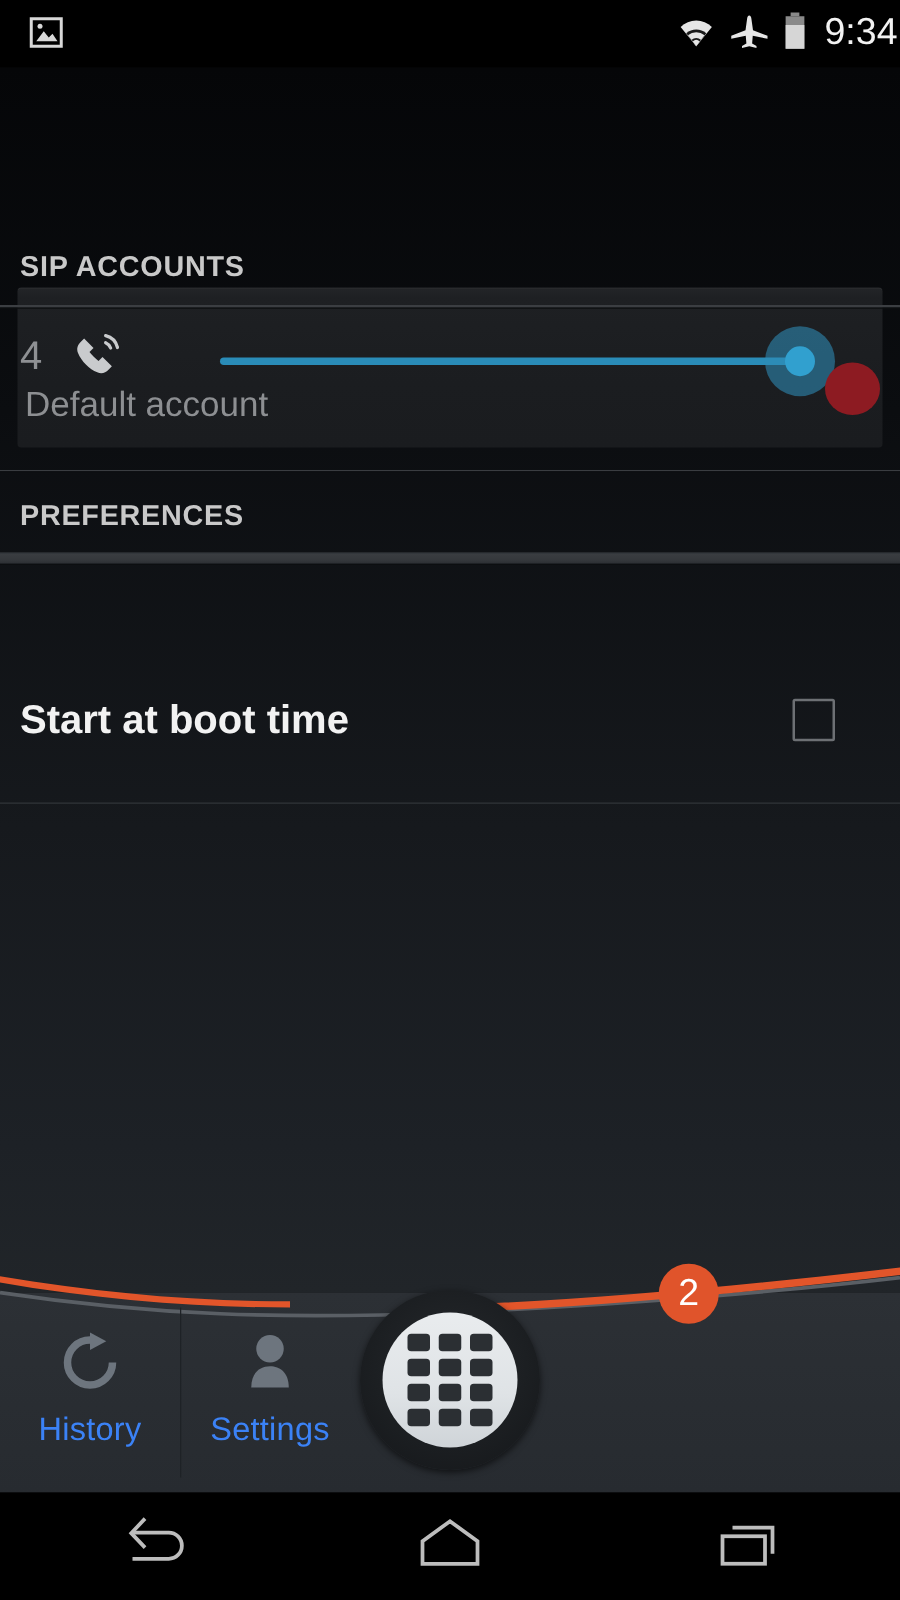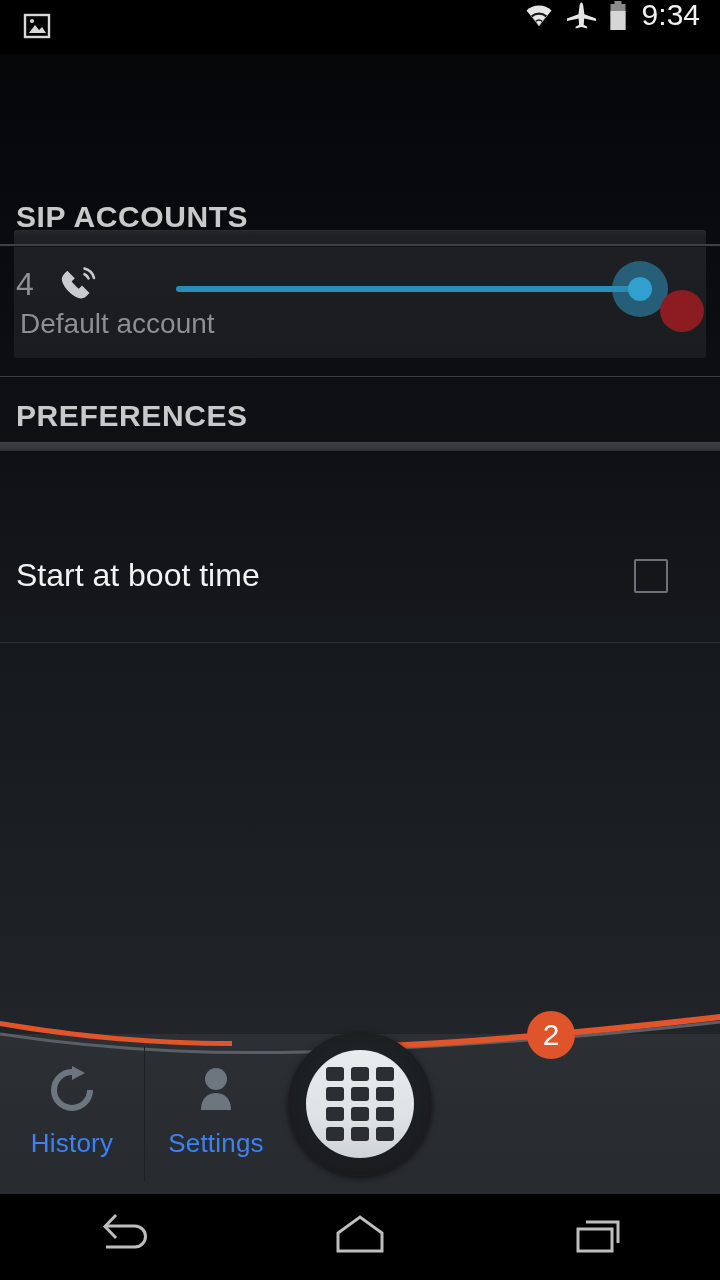--- a/index.html
+++ b/index.html
@@ -27,23 +27,24 @@
     background: #000;
     z-index: 40;
   }
   .sb-left {
     position: absolute;
     left: 22px; top: 11px;
     width: 30px; height: 30px;
   }
   .sb-right {
     position: absolute;
-    right: 20px; top: 0;
+    right: 2px; top: 0;
     height: 54px;
     display: flex;
+    align-items: center;
     gap: 10px;
   }
   .sb-clock {
     color: #f2f2f2;
     font-size: 30px;
     letter-spacing: 0px;
     line-height: 1;
     padding-left: 4px;
     padding-bottom: 2px;
   }
@@ -66,21 +67,21 @@
     width: 720px; height: 980px;
     background: linear-gradient(to bottom, #050608 0%, #0b0d10 28%, #16191d 62%, #1d2126 88%, #212529 100%);
     overflow: hidden;
   }
 
   
   .section-head {
     position: absolute;
     left: 16px;
     color: #c9c9c9;
-    font-size: 30px;
+    font-size: 23px;
     font-weight: bold;
     letter-spacing: 0.6px;
   }
 
   
   .acct-panel {
     position: absolute;
     left: 14px;
     top: 176px;
     width: 692px;
@@ -161,21 +162,21 @@
     left: 0;
     width: 720px;
     height: 8px;
     background: linear-gradient(to bottom, #3a3d41 0%, #35383c 60%, #2c2f33 100%);
   }
 
   
   .pref-row {
     position: absolute;
     left: 0; top: 459px;
-    width: 720px; height: 129px;
+    width: 720px; height: 129px; font-weight: bold;
   }
   .pref-label {
     position: absolute;
     left: 16px; top: 44px;
     color: #f2f2f2;
     font-size: 32px;
   }
   .checkbox {
     position: absolute;
     left: 634px; top: 505px;

